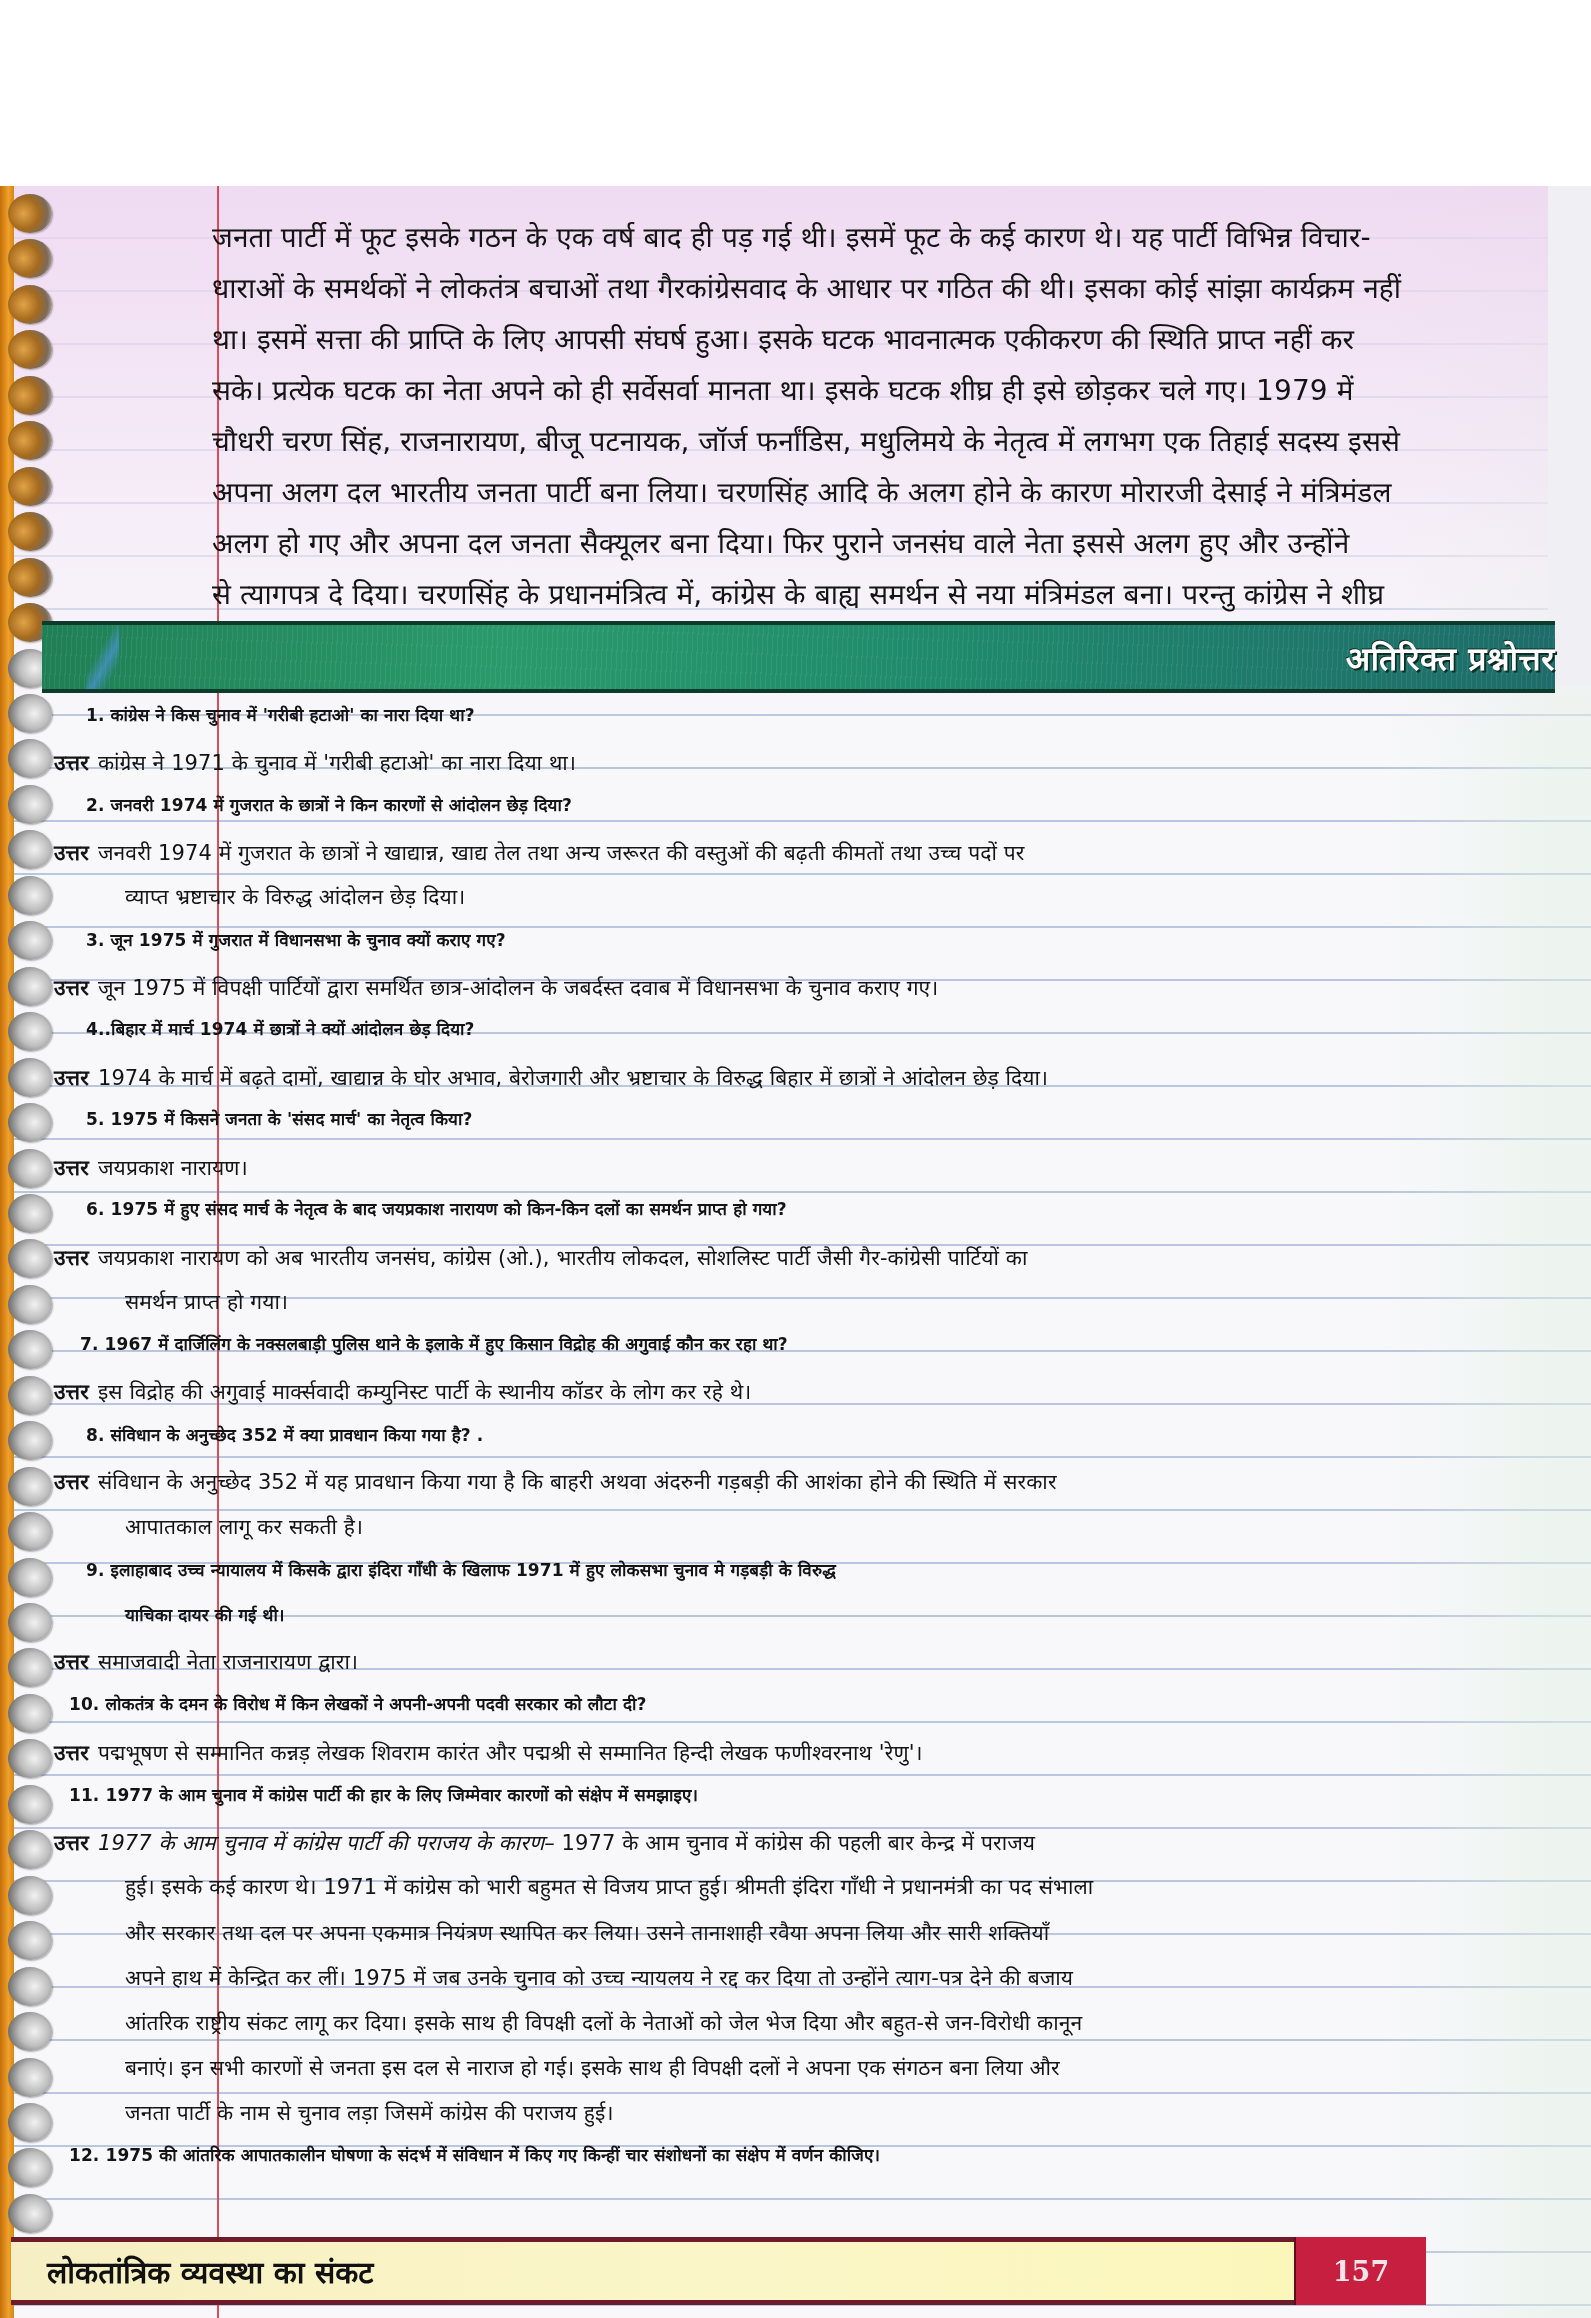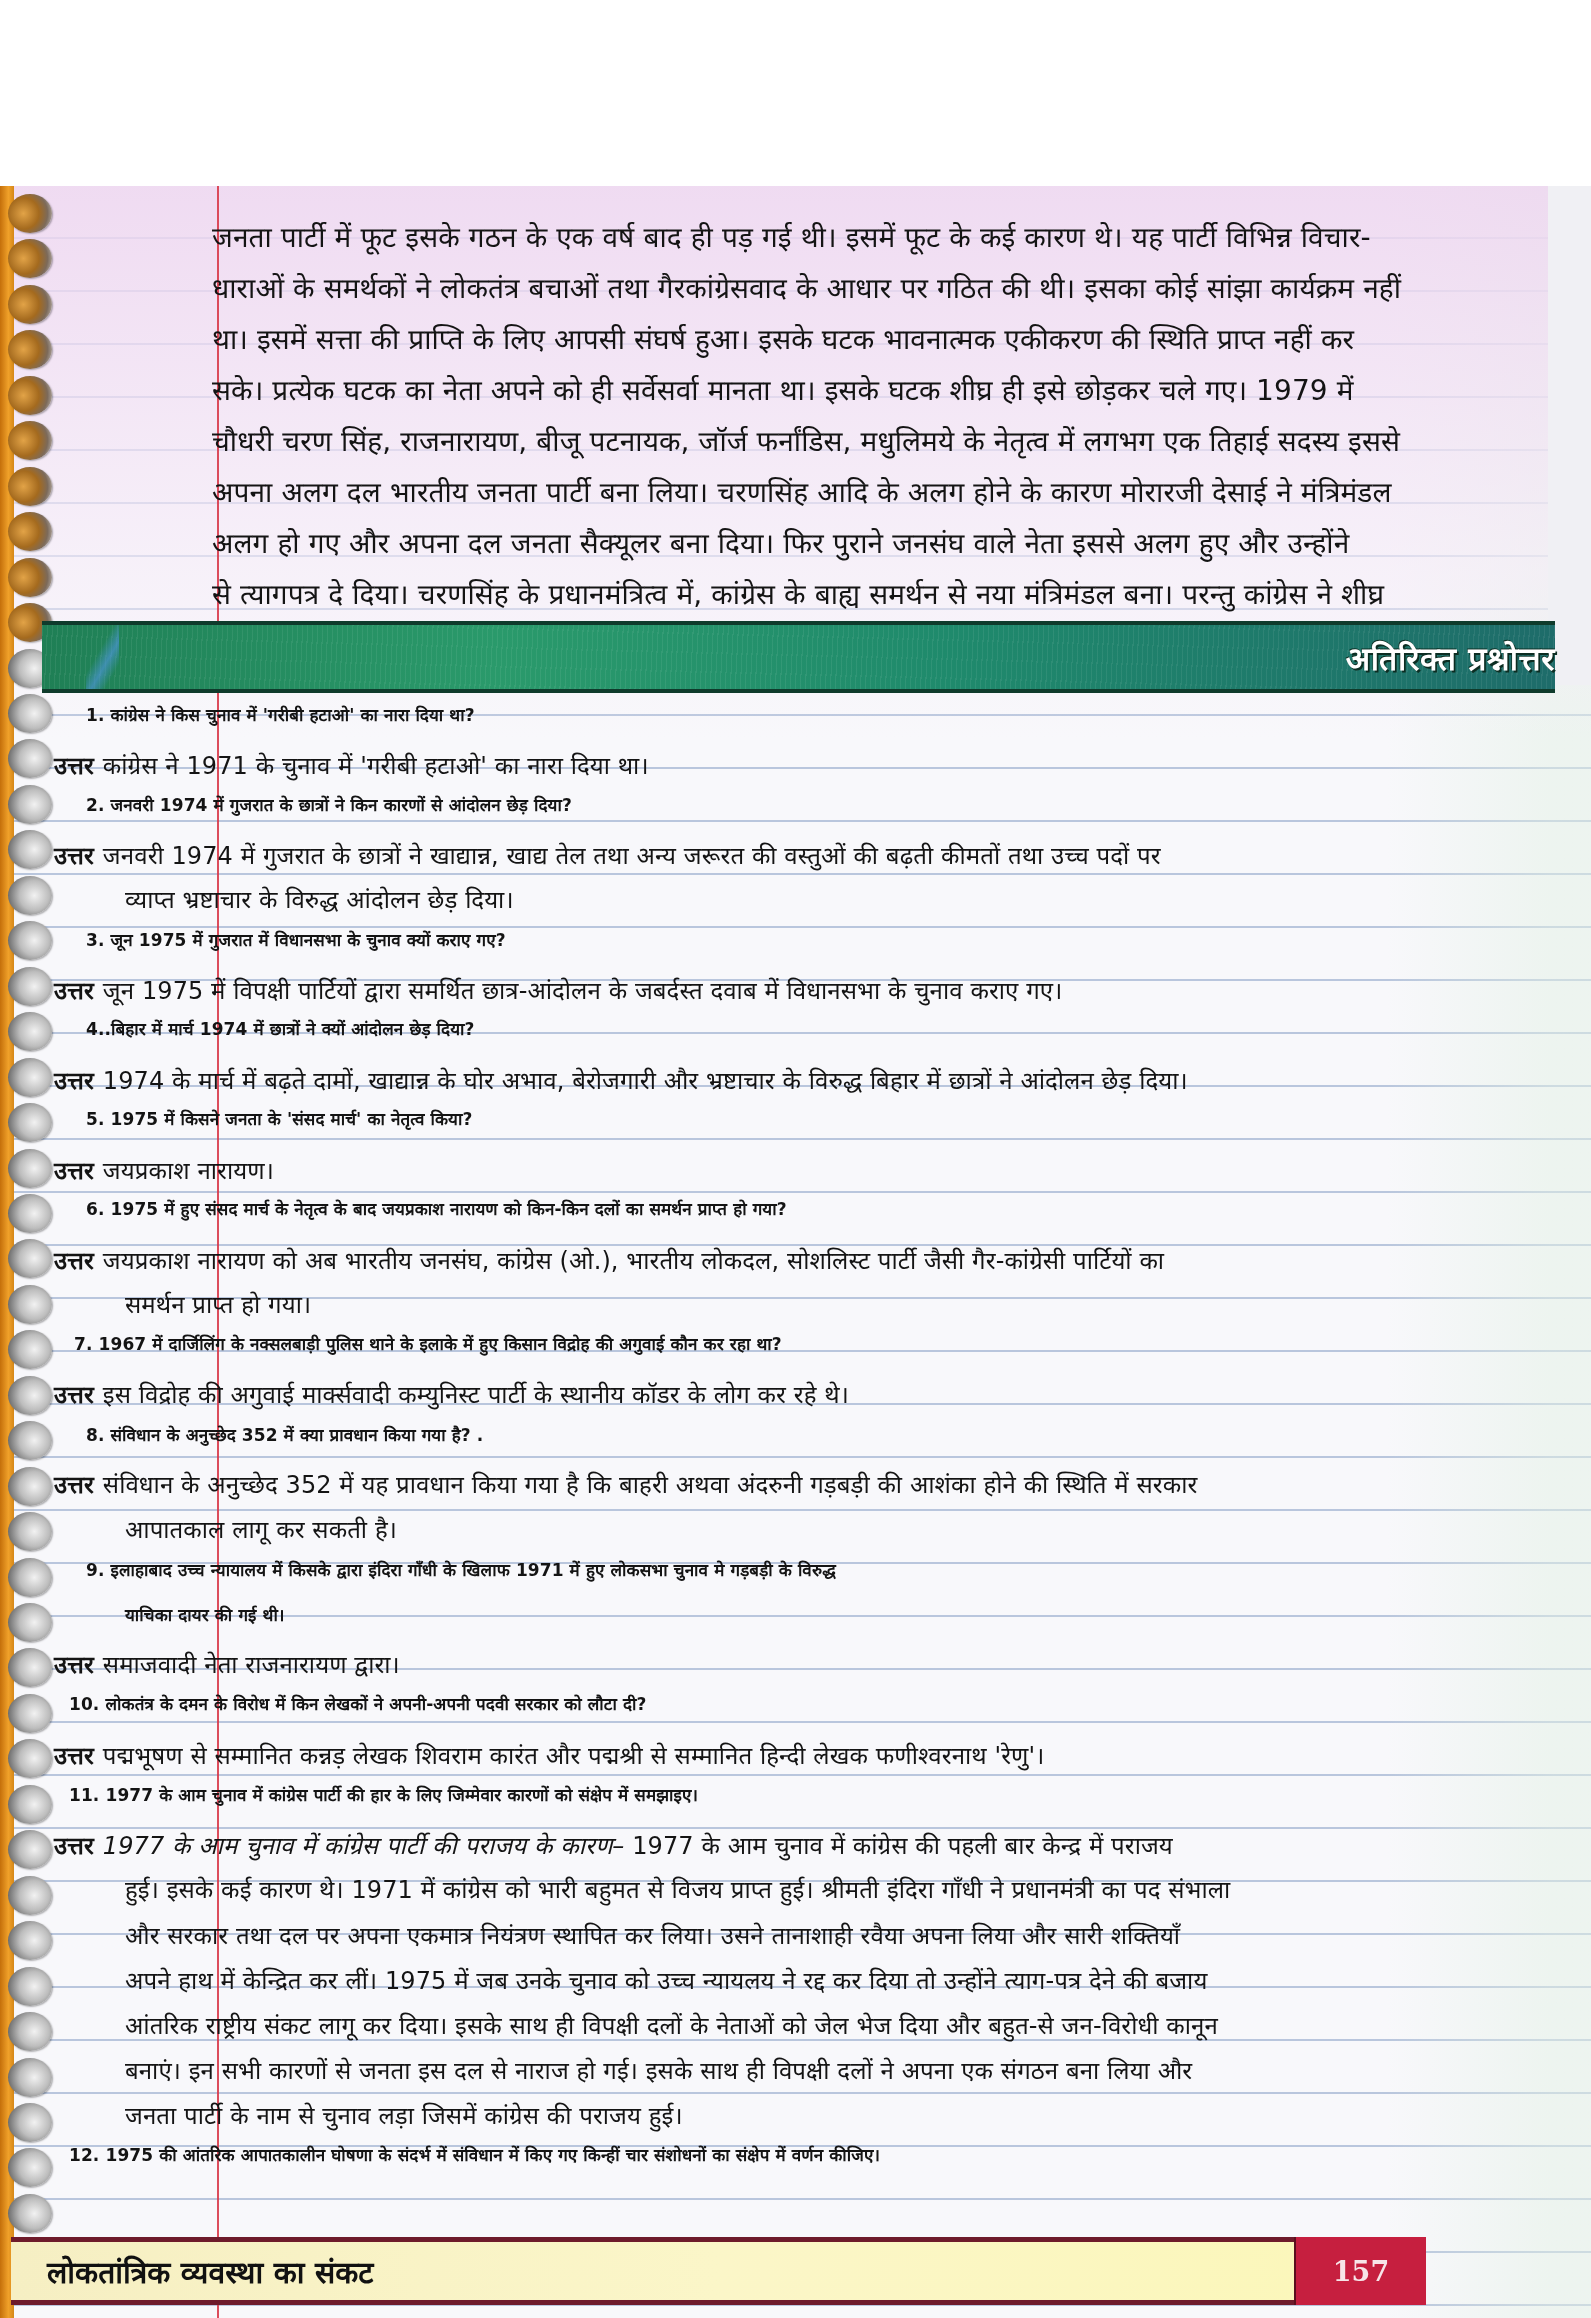--- a/index.html
+++ b/index.html
@@ -48,21 +48,21 @@
   }
   .banner .stripe { position:absolute; left:44px; top:0; width:33px; height:100%; background:linear-gradient(120deg, rgba(80,150,230,0) 40%, rgba(80,150,230,0.6) 60%, rgba(80,150,230,0) 80%); }
   .banner-title {
     color:#fff; font-size: 32px; font-weight: bold; letter-spacing: 0.6px;
     text-shadow: 1.7px 1.7px 0 #0c2d22, -0.6px -0.6px 0 #0c2d22;
     position: relative;
   }
 
   .qa { position:absolute; left: 0; width: 1592px; }
   .line {
-    position: absolute; font-size: 24px; white-space: nowrap; letter-spacing: 0.1px;
+    position: absolute; font-size: 21px; white-space: nowrap; letter-spacing: 0.1px;
   }
   .q { font-weight: bold; font-size: 17px; }
   .ans-label { font-weight: bold; margin-right: 9px; }
   .it { font-style: italic; }
 
   .footer {
     position:absolute; left: 11px; top: 2237px; width: 1415px; height: 58px;
     border-top: 5px solid #6e1b2b; border-bottom: 5px solid #6e1b2b;
     background: linear-gradient(90deg, #f6efc3, #fbf6c8 50%, #fbf7b8);
   }
@@ -163,21 +163,21 @@
   <div class="line q" style="left:86px;top:1017px"><span>4.</span><span>.बिहार में मार्च 1974 में छात्रों ने क्यों आंदोलन छेड़ दिया?</span></div>
   <div class="line" style="left:54px;top:1063px"><span class="ans-label">उत्तर</span><span>1974 के मार्च में बढ़ते दामों, खाद्यान्न के घोर अभाव, बेरोजगारी और भ्रष्टाचार के विरुद्ध बिहार में छात्रों ने आंदोलन छेड़ दिया।</span></div>
 
   <div class="line q" style="left:86px;top:1107px"><span>5.</span> <span>1975 में किसने जनता के 'संसद मार्च' का नेतृत्व किया?</span></div>
   <div class="line" style="left:54px;top:1153px"><span class="ans-label">उत्तर</span><span>जयप्रकाश नारायण।</span></div>
 
   <div class="line q" style="left:86px;top:1197px"><span>6.</span> <span>1975 में हुए संसद मार्च के नेतृत्व के बाद जयप्रकाश नारायण को किन-किन दलों का समर्थन प्राप्त हो गया?</span></div>
   <div class="line" style="left:54px;top:1243px"><span class="ans-label">उत्तर</span><span>जयप्रकाश नारायण को अब भारतीय जनसंघ, कांग्रेस (ओ.), भारतीय लोकदल, सोशलिस्ट पार्टी जैसी गैर-कांग्रेसी पार्टियों का</span></div>
   <div class="line" style="left:125px;top:1287px">समर्थन प्राप्त हो गया।</div>
 
-  <div class="line q" style="left:74px;top:1332px"><span>7.</span> <span>1967 में दार्जिलिंग के नक्सलबाड़ी पुलिस थाने के इलाके में हुए किसान विद्रोह की अगुवाई कौन कर रहा था?</span></div>
+  <div class="line q" style="left:80px;top:1332px"><span>7.</span> <span>1967 में दार्जिलिंग के नक्सलबाड़ी पुलिस थाने के इलाके में हुए किसान विद्रोह की अगुवाई कौन कर रहा था?</span></div>
   <div class="line" style="left:54px;top:1377px"><span class="ans-label">उत्तर</span><span>इस विद्रोह की अगुवाई मार्क्सवादी कम्युनिस्ट पार्टी के स्थानीय कॉडर के लोग कर रहे थे।</span></div>
 
   <div class="line q" style="left:86px;top:1423px"><span>8.</span> <span>संविधान के अनुच्छेद 352 में क्या प्रावधान किया गया है? .</span></div>
   <div class="line" style="left:54px;top:1467px"><span class="ans-label">उत्तर</span><span>संविधान के अनुच्छेद 352 में यह प्रावधान किया गया है कि बाहरी अथवा अंदरुनी गड़बड़ी की आशंका होने की स्थिति में सरकार</span></div>
   <div class="line" style="left:125px;top:1512px">आपातकाल लागू कर सकती है।</div>
 
   <div class="line q" style="left:86px;top:1558px"><span>9.</span> <span>इलाहाबाद उच्च न्यायालय में किसके द्वारा इंदिरा गाँधी के खिलाफ 1971 में हुए लोकसभा चुनाव मे गड़बड़ी के विरुद्ध</span></div>
   <div class="line q" style="left:125px;top:1603px">याचिका दायर की गई थी।</div>
   <div class="line" style="left:54px;top:1647px"><span class="ans-label">उत्तर</span><span>समाजवादी नेता राजनारायण द्वारा।</span></div>
 

